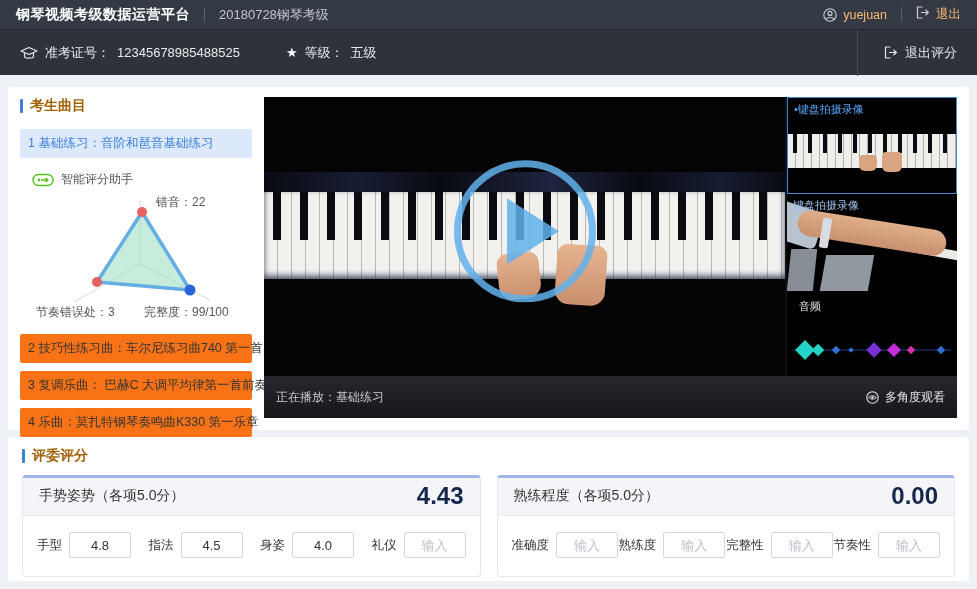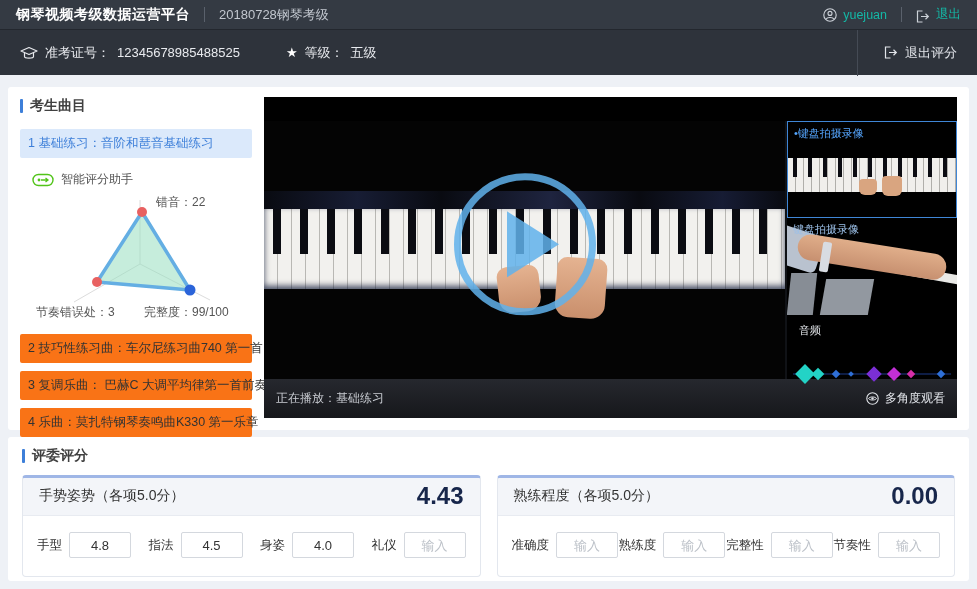--- a/index.html
+++ b/index.html
@@ -13,54 +13,54 @@
   
   .topbar {
     height: 29px; background: #343a43; color: #fff;
     display: flex; align-items: center; padding: 0 16px; font-size: 13px;
   }
   .topbar .title { font-size: 14px; font-weight: bold; letter-spacing: .5px; }
   .vdiv { width: 1px; height: 15px; background: #5a616c; margin: 0 14px; }
   .topbar .session { color: #c2c7cf; font-size: 13px; }
   .spacer { flex: 1; }
   .topbar .user, .topbar .logout {
-    display: flex; align-items: flex-end; gap: 6px; color: #14b8a6; font-size: 12.5px; cursor: pointer;
+    display: flex; align-items: flex-start; gap: 6px; color: #fdba74; font-size: 12.5px; cursor: pointer;
   }
   .icon-svg { display: inline-block; vertical-align: middle; }
   
   .subbar {
     height: 46px; background: #2e333b; border-top: 1px solid #23272e;
     display: flex; align-items: center; padding: 0 20px; color: #e8eaee; font-size: 13px;
   }
   .subbar .ticket, .subbar .level { display: flex; align-items: center; gap: 7px; }
   .subbar .ticket { margin-right: 46px; }
   .subbar .star { color: #fff; font-size: 13px; }
   .subbar .exit-score {
     border-left: 1px solid #454b55; padding-left: 26px; height: 46px;
     display: flex; align-items: center; gap: 7px; font-size: 13px; color: #e2e5ea; cursor: pointer;
   }
   
   .card {
     background: #fff; border-radius: 3px; margin: 0 8px;
   }
   .card-main { margin-top: 12px; height: 343px; padding: 10px 12px 12px; display: flex; gap: 12px; }
-  .sec-title { display: flex; align-items: center; font-size: 14px; font-weight: bold; color: #404040; }
+  .sec-title { display: flex; align-items: center; font-size: 14px; font-weight: bold; color: #a16207; }
   .sec-title .bar { width: 3px; height: 14px; background: #3d7fd9; margin-right: 7px; border-radius: 1px; }
   
   .panel { width: 232px; flex: none; }
   .p-item {
     margin-top: 8px; padding: 6px 8px; border-radius: 2px;
     background: #f97316; color: #333; font-size: 12.5px; cursor: pointer; white-space: nowrap;
   }
   .p-item.active { background: #dbe9fb; color: #3d7fd9; margin-top: 14px; }
   .assistant { display: flex; align-items: center; gap: 7px; margin: 13px 0 0 12px; color: #555; font-size: 12px; }
   .radar-wrap { margin-top: 2px; }
   
   .player { flex: 1; display: flex; flex-direction: column; background: #000; }
-  .player-body { height: 295px; display: flex; margin-top: 24px; }
+  .player-body { height: 295px; display: flex; }
   .video-main { flex: 1; position: relative; background: #040404; overflow: hidden; }
   .keys {
     position: absolute; left: 0; right: 0; top: 34%; height: 31%;
     background: repeating-linear-gradient(90deg, #f2f1ee 0 13px, #b9b8b4 13px 14px);
     box-shadow: 0 -3px 6px rgba(20,30,60,.8) inset;
   }
   .blackkeys {
     position: absolute; left: 0; right: 0; top: 0; height: 56%;
     background: repeating-linear-gradient(90deg, transparent 0 9px, #0b0c12 9px 17px, transparent 17px 27px);
   }

